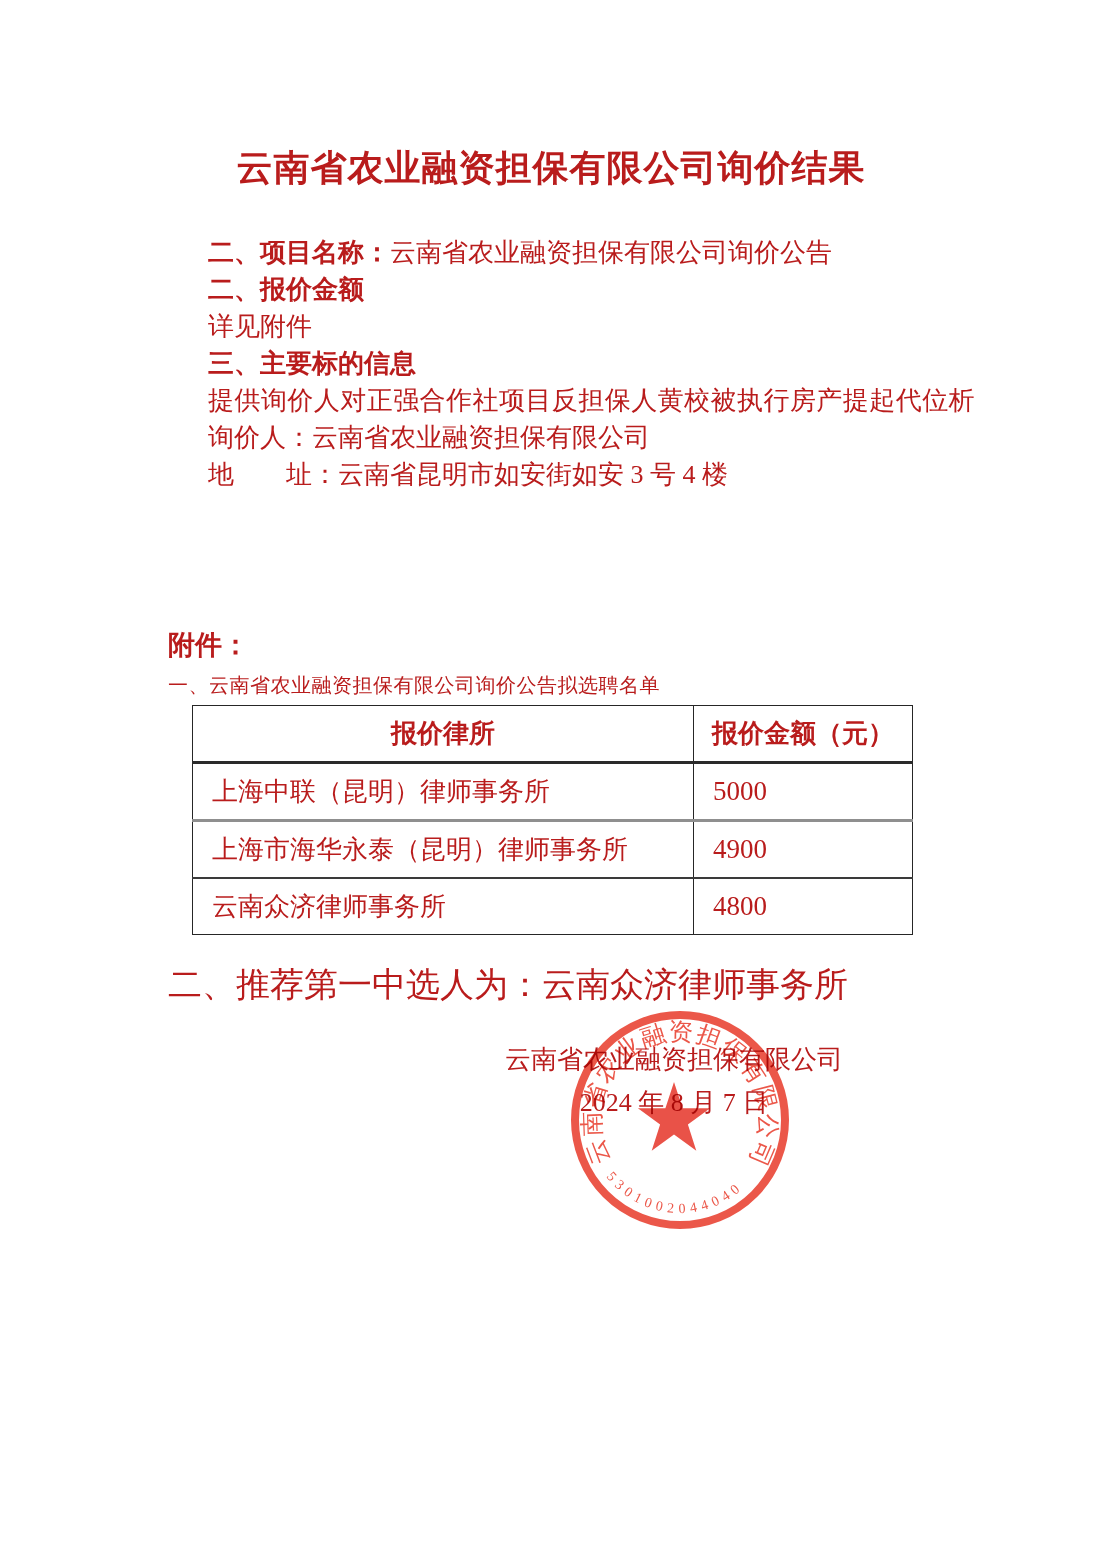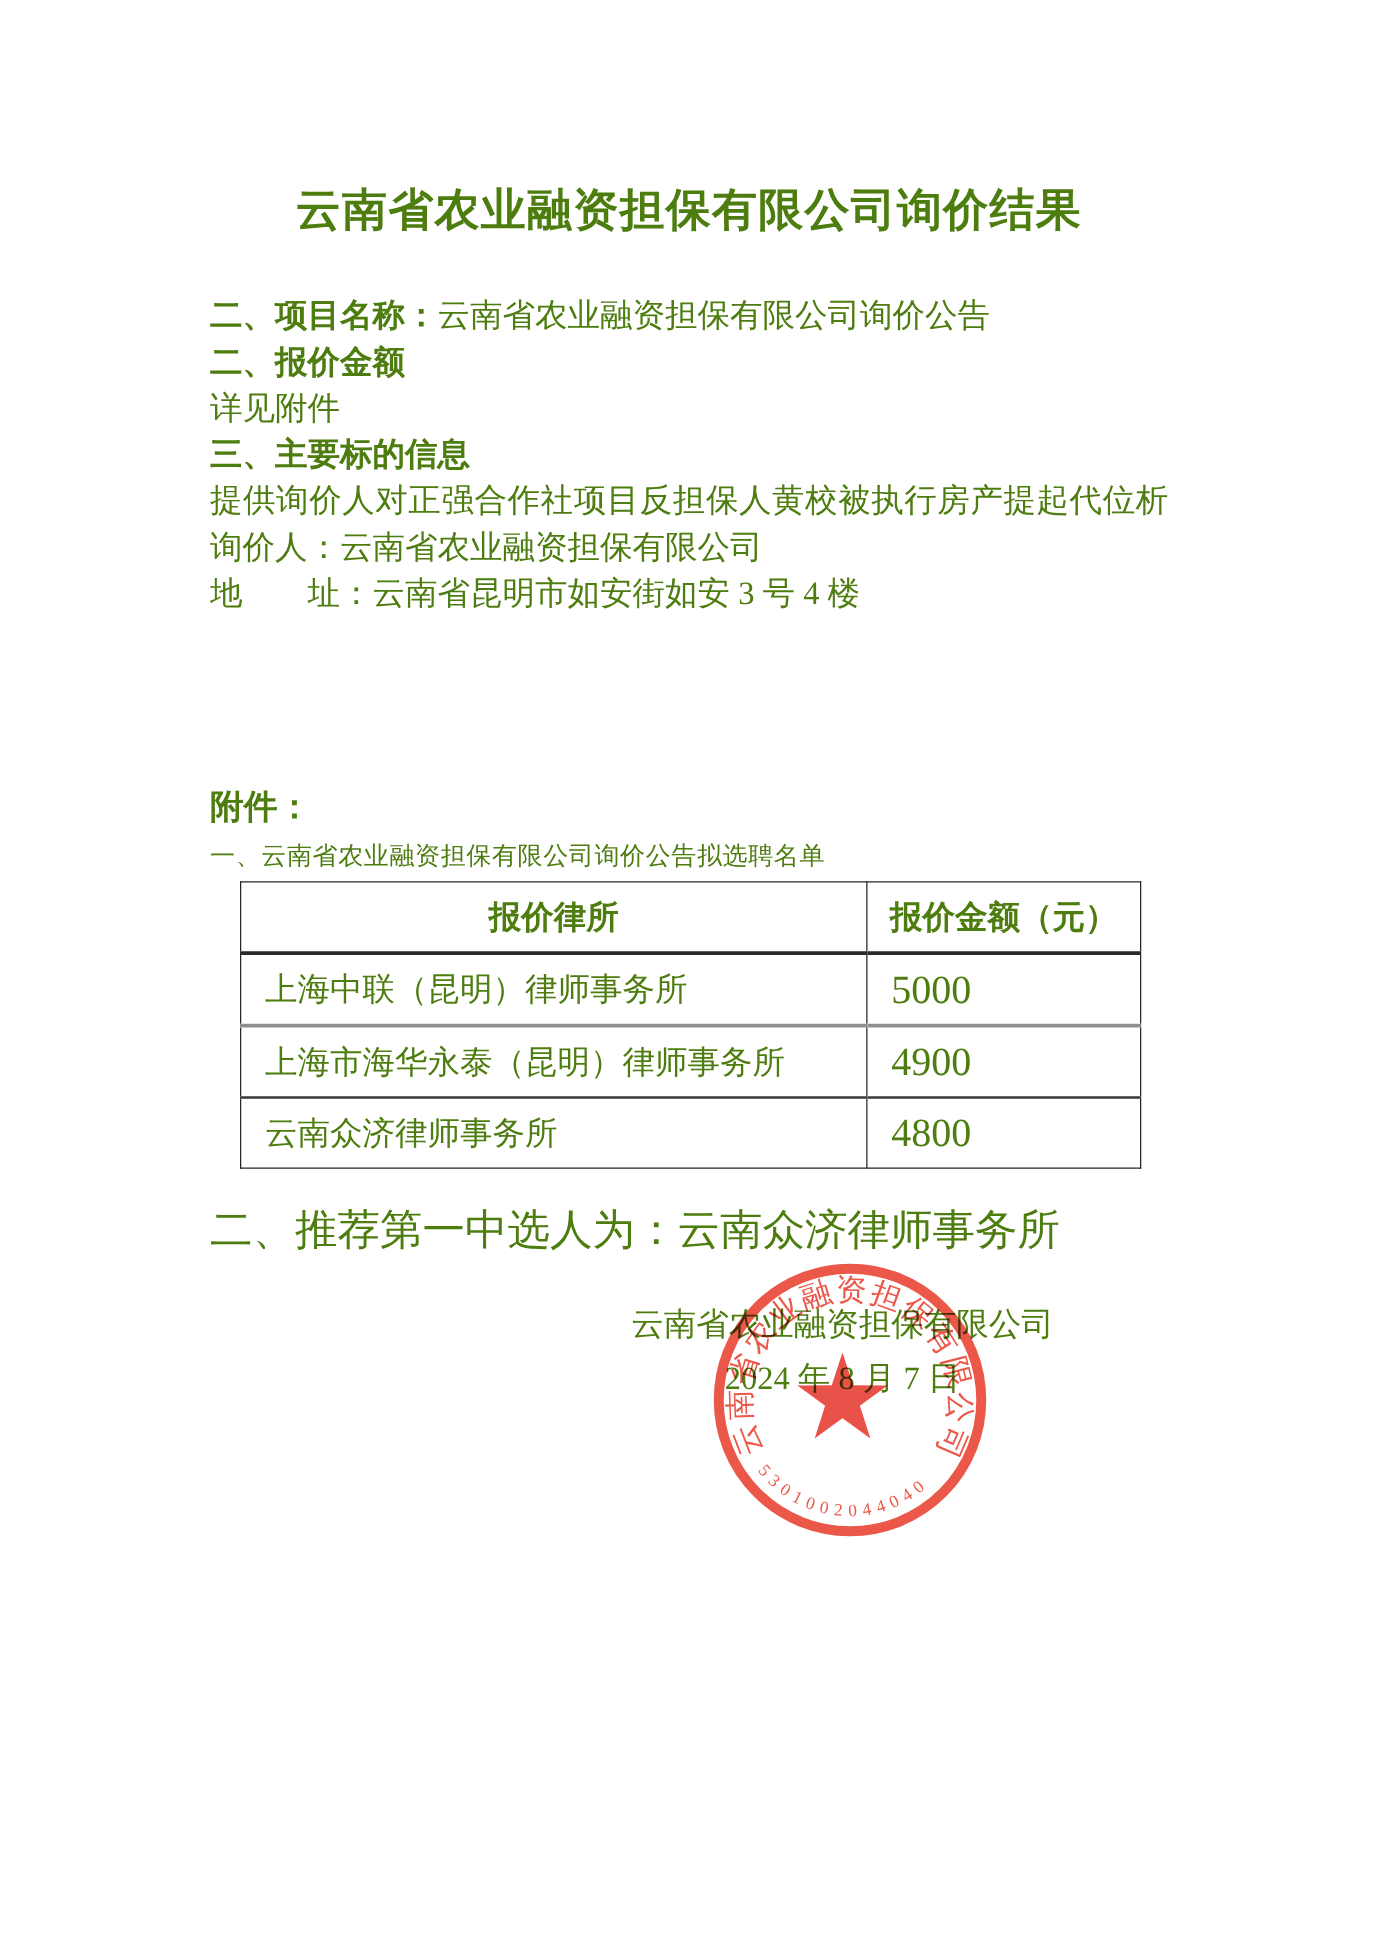--- a/index.html
+++ b/index.html
@@ -7,21 +7,21 @@
     padding: 0;
     background: #ffffff;
   }
   .page {
     position: relative;
     width: 1102px;
     height: 1559px;
     background: #ffffff;
     overflow: hidden;
     font-family: "Liberation Serif", serif;
-    color: #4d7c0f;
+    color: #b91c1c;
     border-radius: 23px;
   }
   .doc-title {
     position: absolute;
     top: 144px;
     left: 0;
     width: 100%;
     text-align: center;
     font-size: 36px;
     font-weight: 700;
@@ -29,21 +29,21 @@
     font-family: "Liberation Serif", serif;
   }
   .body-block {
     position: absolute;
     left: 168px;
     top: 234px;
     width: 767px;
     font-size: 26px;
     line-height: 37px;
   }
-  .line { height: 37px; white-space: pre; }
+  .line { height: 37px; white-space: pre; margin-left: 40px; }
   .bold-hei {
     font-weight: 700;
     font-family: "Liberation Sans", sans-serif;
   }
   .justify-line { letter-spacing: 0.45px; }
   .contact-line { position: relative; }
   .phone-span { position: absolute; left: 322px; top: 0; }
 
   .attach-heading {
     position: absolute;
@@ -76,21 +76,21 @@
   .quote-table col.c1 { width: 501px; }
   .quote-table col.c2 { width: 219px; }
   .quote-table th {
     height: 55px;
     font-size: 26px;
     font-weight: 700;
     font-family: "Liberation Sans", sans-serif;
   }
   .quote-table th { border-bottom: 3px solid #2a2a2a; }
   .quote-table td { height: 55px; font-size: 26px; padding-left: 19px; }
-  .quote-table td.num { font-size: 32px; }
+  .quote-table td.num { font-size: 27px; }
   .quote-table tr.r1 td { border-bottom: 3.5px solid #8f8f8f; }
   .quote-table tr.r2 td { border-bottom: 2px solid #3a3a3a; }
 
   .recommend-line {
     position: absolute;
     left: 168px;
     top: 966px;
     font-size: 34px;
     line-height: 37px;
     white-space: pre;

